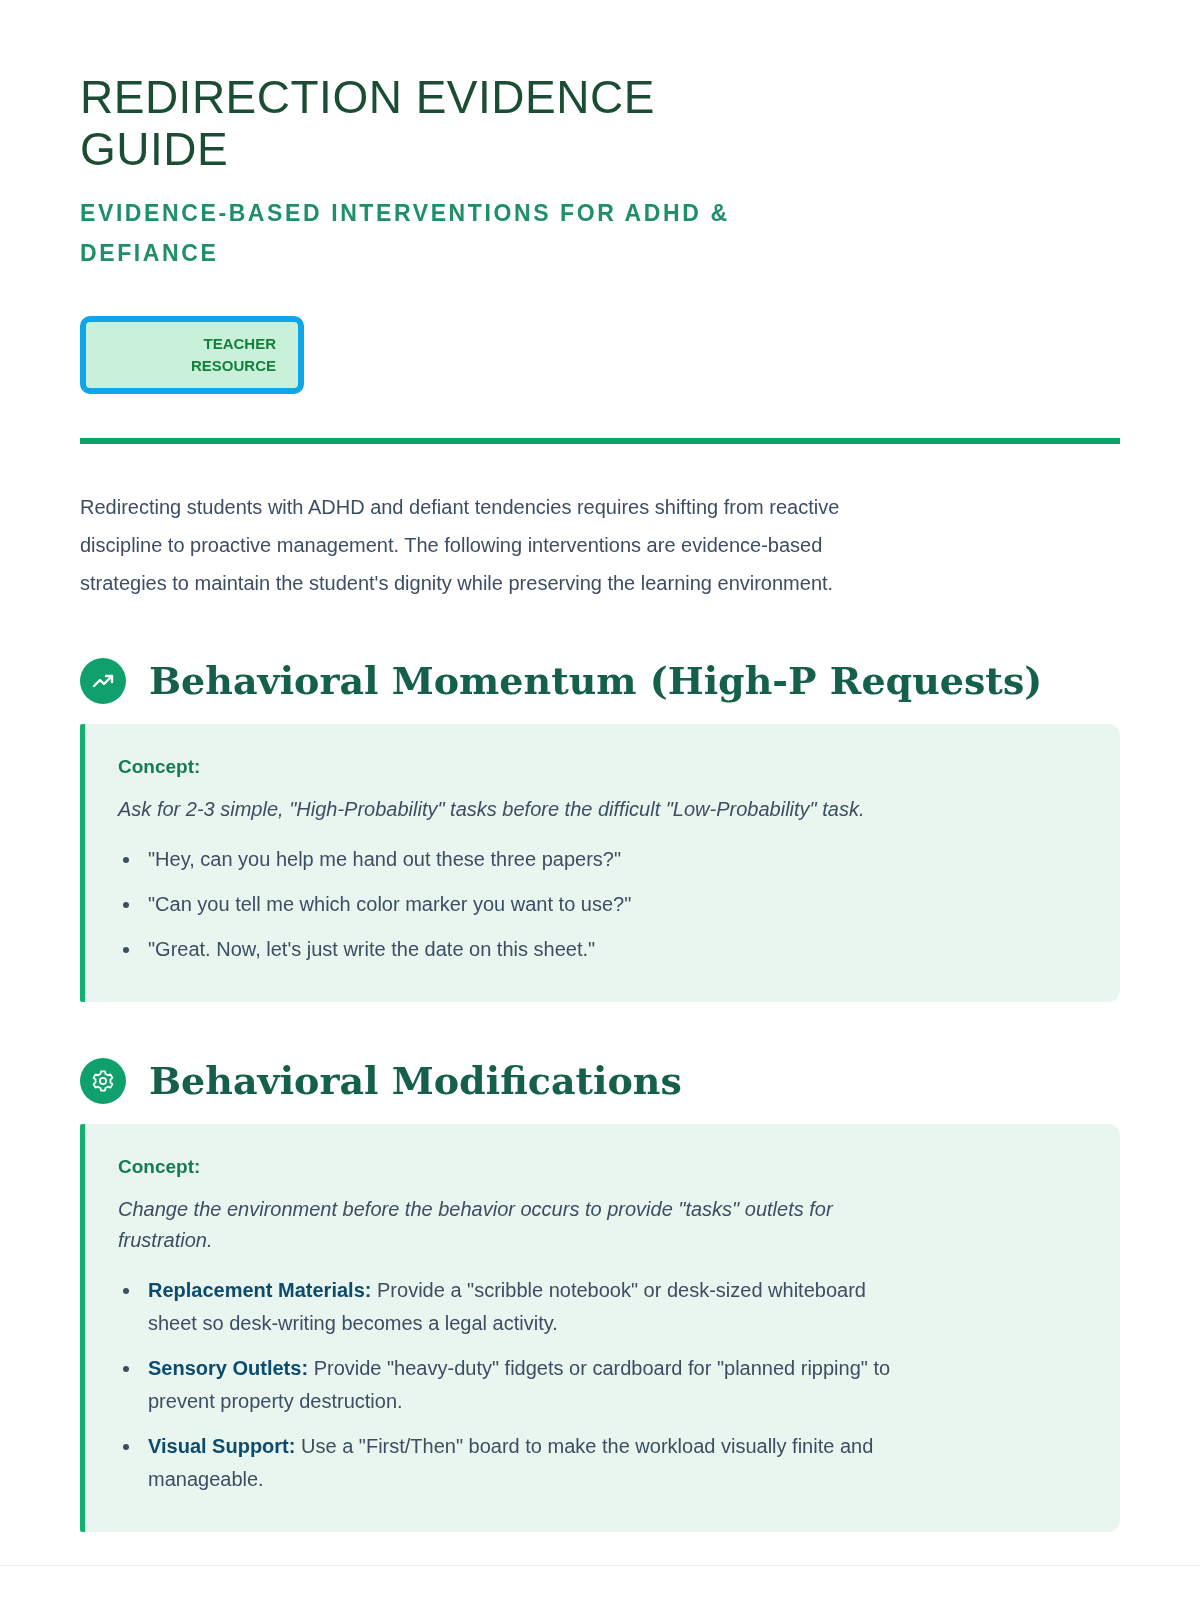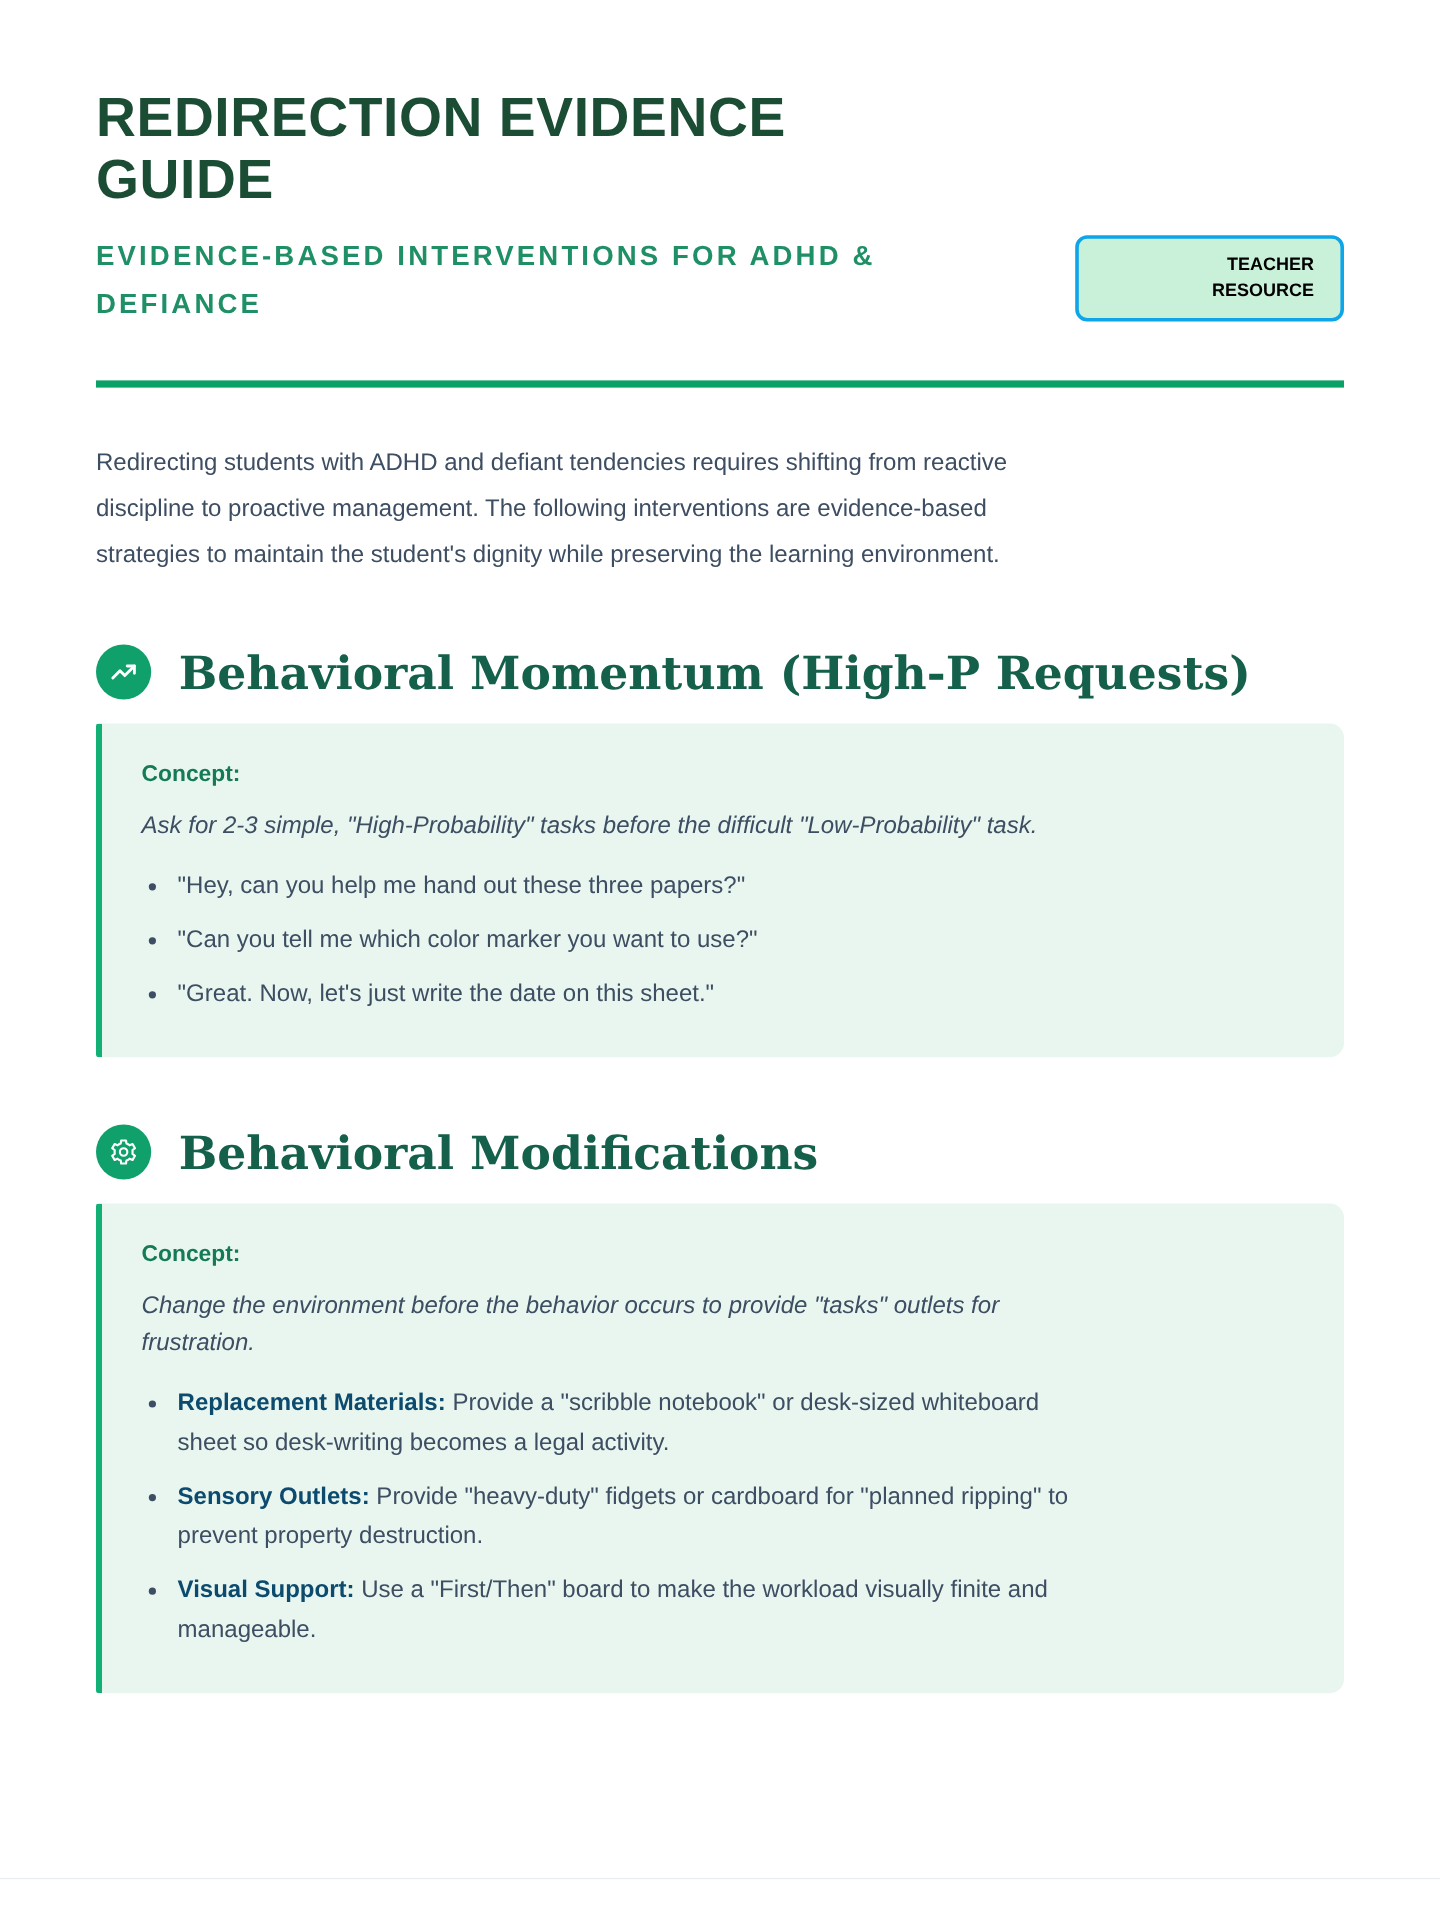--- a/index.html
+++ b/index.html
@@ -1,27 +1,27 @@
 <!DOCTYPE html>
 <html><head>
 <meta charset="utf-8">
 <style>
   html,body{margin:0;padding:0;background:#ffffff;}
   body{width:1200px;height:1600px;position:relative;overflow:hidden;
        font-family:"Liberation Sans","DejaVu Sans",sans-serif;-webkit-font-smoothing:antialiased;}
   .page{padding:72px 80px 0 80px;}
 
-  .title{font-size:46px;font-weight:bold;line-height:1.12;letter-spacing:.5px;
+  .title{font-size:46px;font-weight:normal;line-height:1.12;letter-spacing:.5px;
          color:#1b4d35;margin:0 0 18px 0;max-width:700px;}
 
-  .header-row{display:flex;justify-content:space-between;align-items:flex-start;gap:40px;}
+  .header-row{display:flex;justify-content:space-between;align-items:flex-start;gap:40px;flex-direction:column;}
   .subtitle{font-size:23px;font-weight:bold;letter-spacing:2.6px;line-height:40px;
             color:#1f8f66;margin:0;max-width:720px;}
-  .badge{background:#c9f1da;border:3px solid #0ea5e9;border-radius:10px;
-         color:#000000;font-weight:bold;font-size:15px;line-height:1.45;
+  .badge{background:#c9f1da;border:6px solid #0ea5e9;border-radius:10px;
+         color:#15803d;font-weight:bold;font-size:15px;line-height:1.45;
          width:224px;box-sizing:border-box;padding:11px 22px 11px 12px;
          text-align:right;white-space:pre-line;flex-shrink:0;margin-top:3px;}
 
   .rule{height:6px;background:#0ba268;border:none;margin:44px 0 0 0;}
 
   .intro{margin:44px 0 0 0;font-size:20px;line-height:1.9;color:#3d4d62;
          max-width:1020px;white-space:pre-line;}
 
   .section-header{display:flex;align-items:center;gap:23px;margin:56px 0 0 0;}
   .icon-circle{width:46px;height:46px;border-radius:50%;background:#0fa06b;

